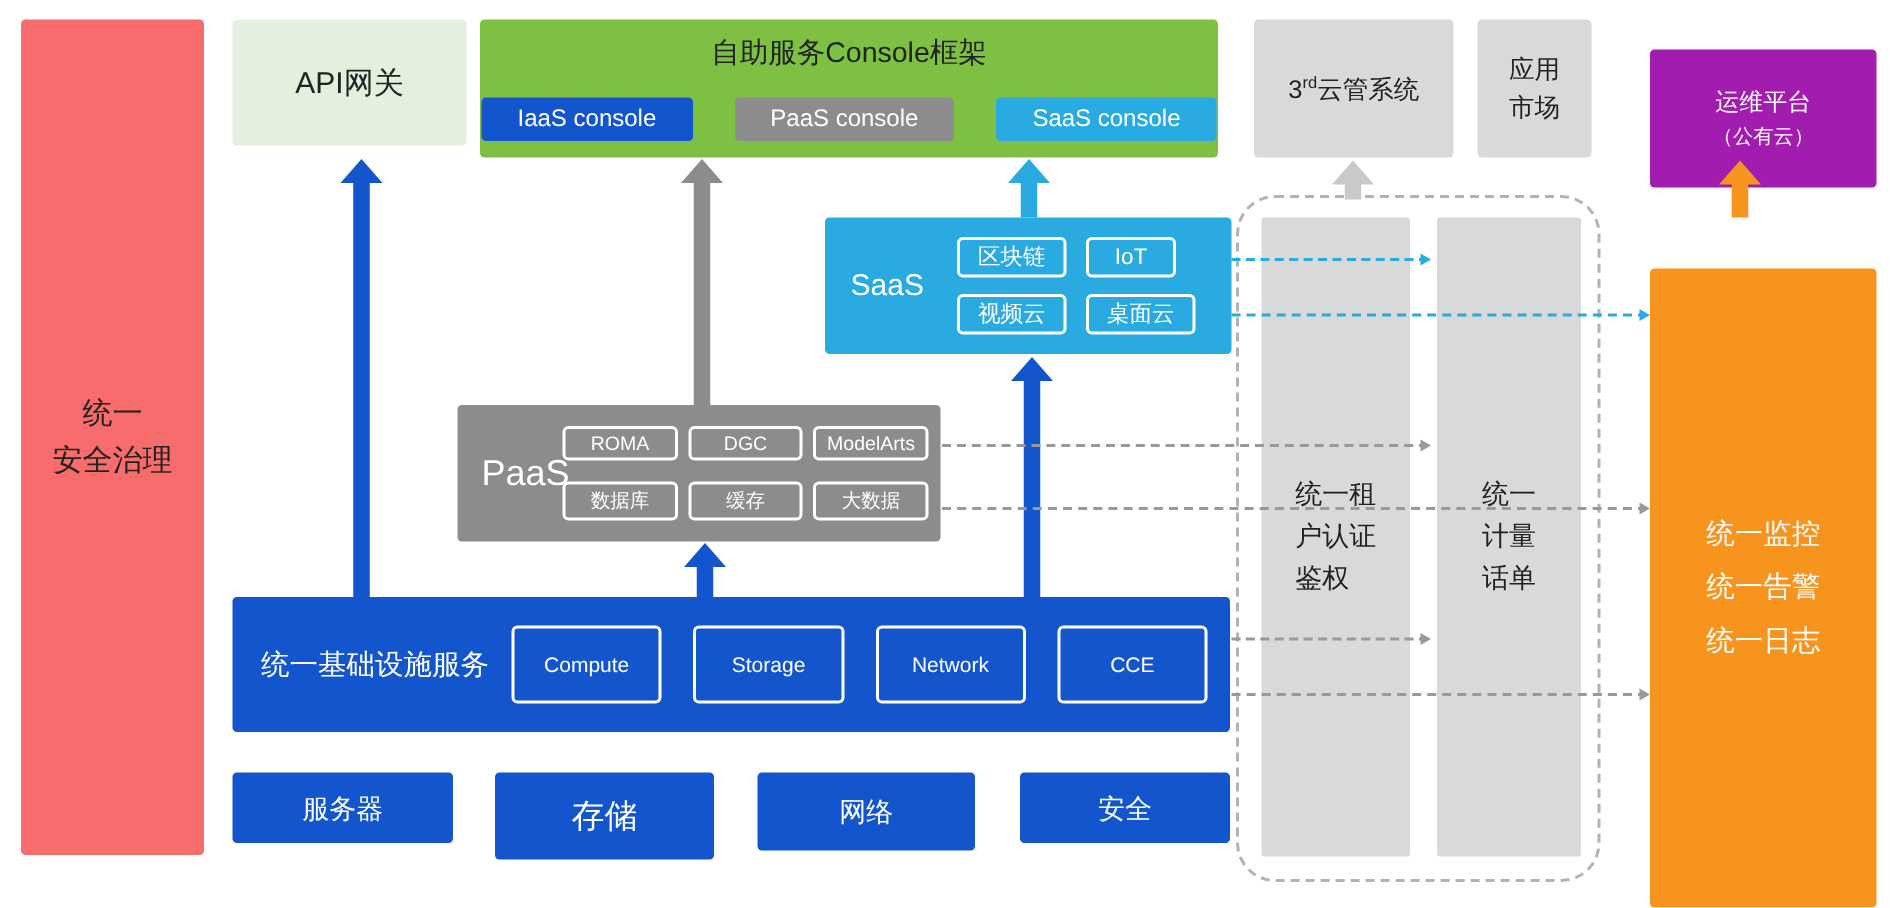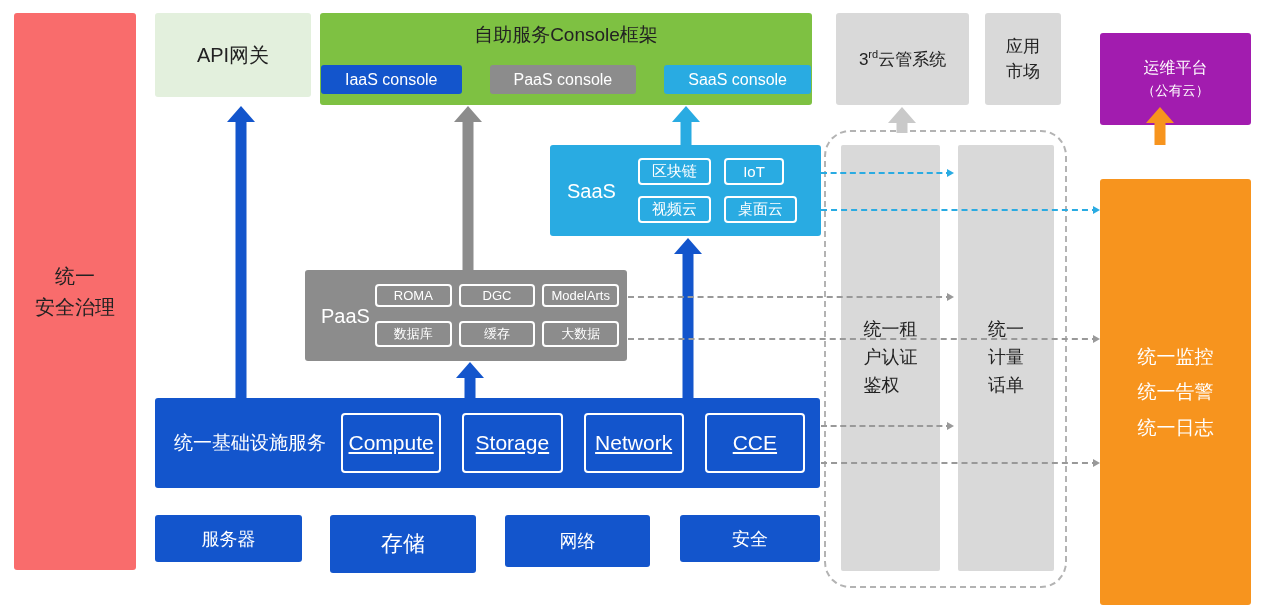--- a/index.html
+++ b/index.html
@@ -52,21 +52,21 @@
     border: 2px solid #ffffff; border-radius: 4px;
     padding: 2px 12px; font-size: 15px; min-width: 60px;
     display: flex; align-items: center; justify-content: center;
     white-space: nowrap;
   }
   .chip-outline.small { font-size: 13px; padding: 2px 6px; flex: 1; min-width: 0; }
   .infra-chips {
     position: absolute; top: 50%; transform: translateY(-50%);
     display: flex; gap: 21px;
   }
-  .infra-chips .chip-outline { flex: 1; font-size: 21px; padding: 16px 0; text-decoration: underline; }
+  .infra-chips .chip-outline { flex: 1; font-size: 14px; padding: 16px 0; }
 
   .dashed-group {
     position: absolute;
     border: 2px dashed #B3B3B3;
     border-radius: 26px;
     background: transparent;
   }
 
   .arrow-up { position: absolute; width: 28px; z-index: 4; }
   .arrow-up .ah {
@@ -135,21 +135,21 @@
         <div class="chip-outline">IoT</div>
       </div>
       <div class="chip-row">
         <div class="chip-outline">视频云</div>
         <div class="chip-outline">桌面云</div>
       </div>
     </div>
   </div>
 
   <div class="box-abs t-white" style="left: 305px; top: 270px; width: 322px; height: 91px; background: rgb(140, 140, 140);">
-    <div class="side-label" style="left:16px; font-size:20px;">PaaS</div>
+    <div class="side-label" style="left:16px; font-size:24px;">PaaS</div>
     <div class="chip-grid" style="left:70px; right:8px; top:14px; bottom:14px;">
       <div class="chip-row" style="gap:7px;">
         <div class="chip-outline small">ROMA</div>
         <div class="chip-outline small">DGC</div>
         <div class="chip-outline small">ModelArts</div>
       </div>
       <div class="chip-row" style="gap:7px;">
         <div class="chip-outline small">数据库</div>
         <div class="chip-outline small">缓存</div>
         <div class="chip-outline small">大数据</div>

